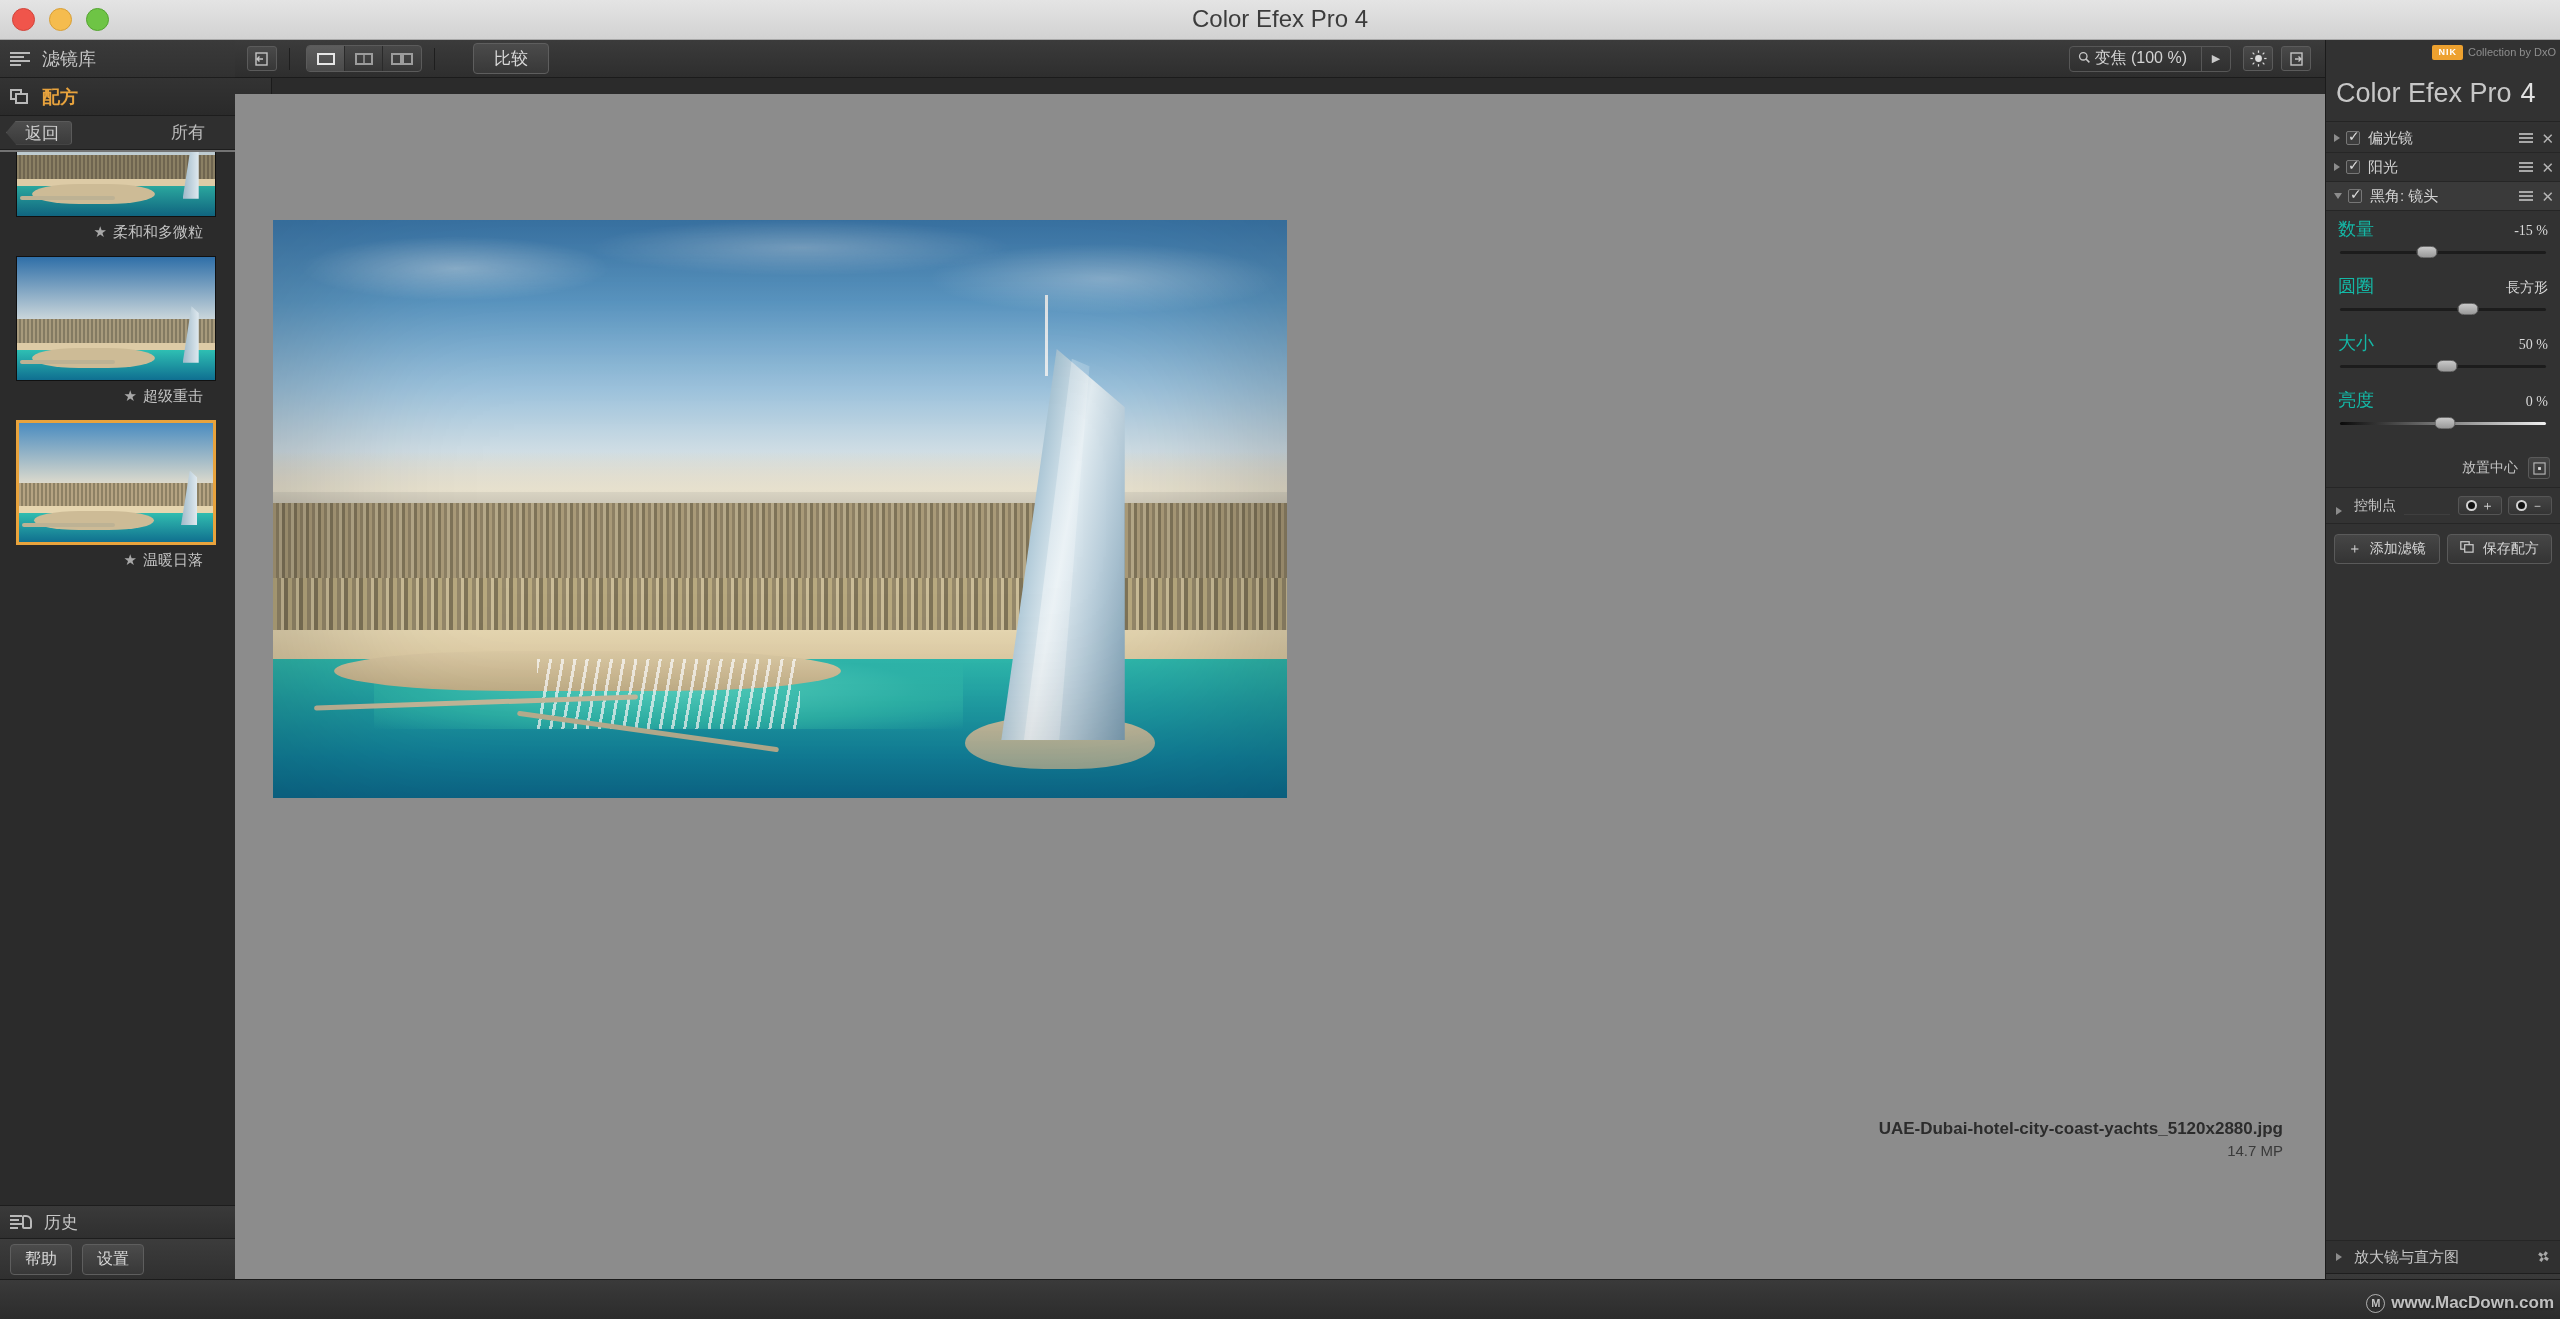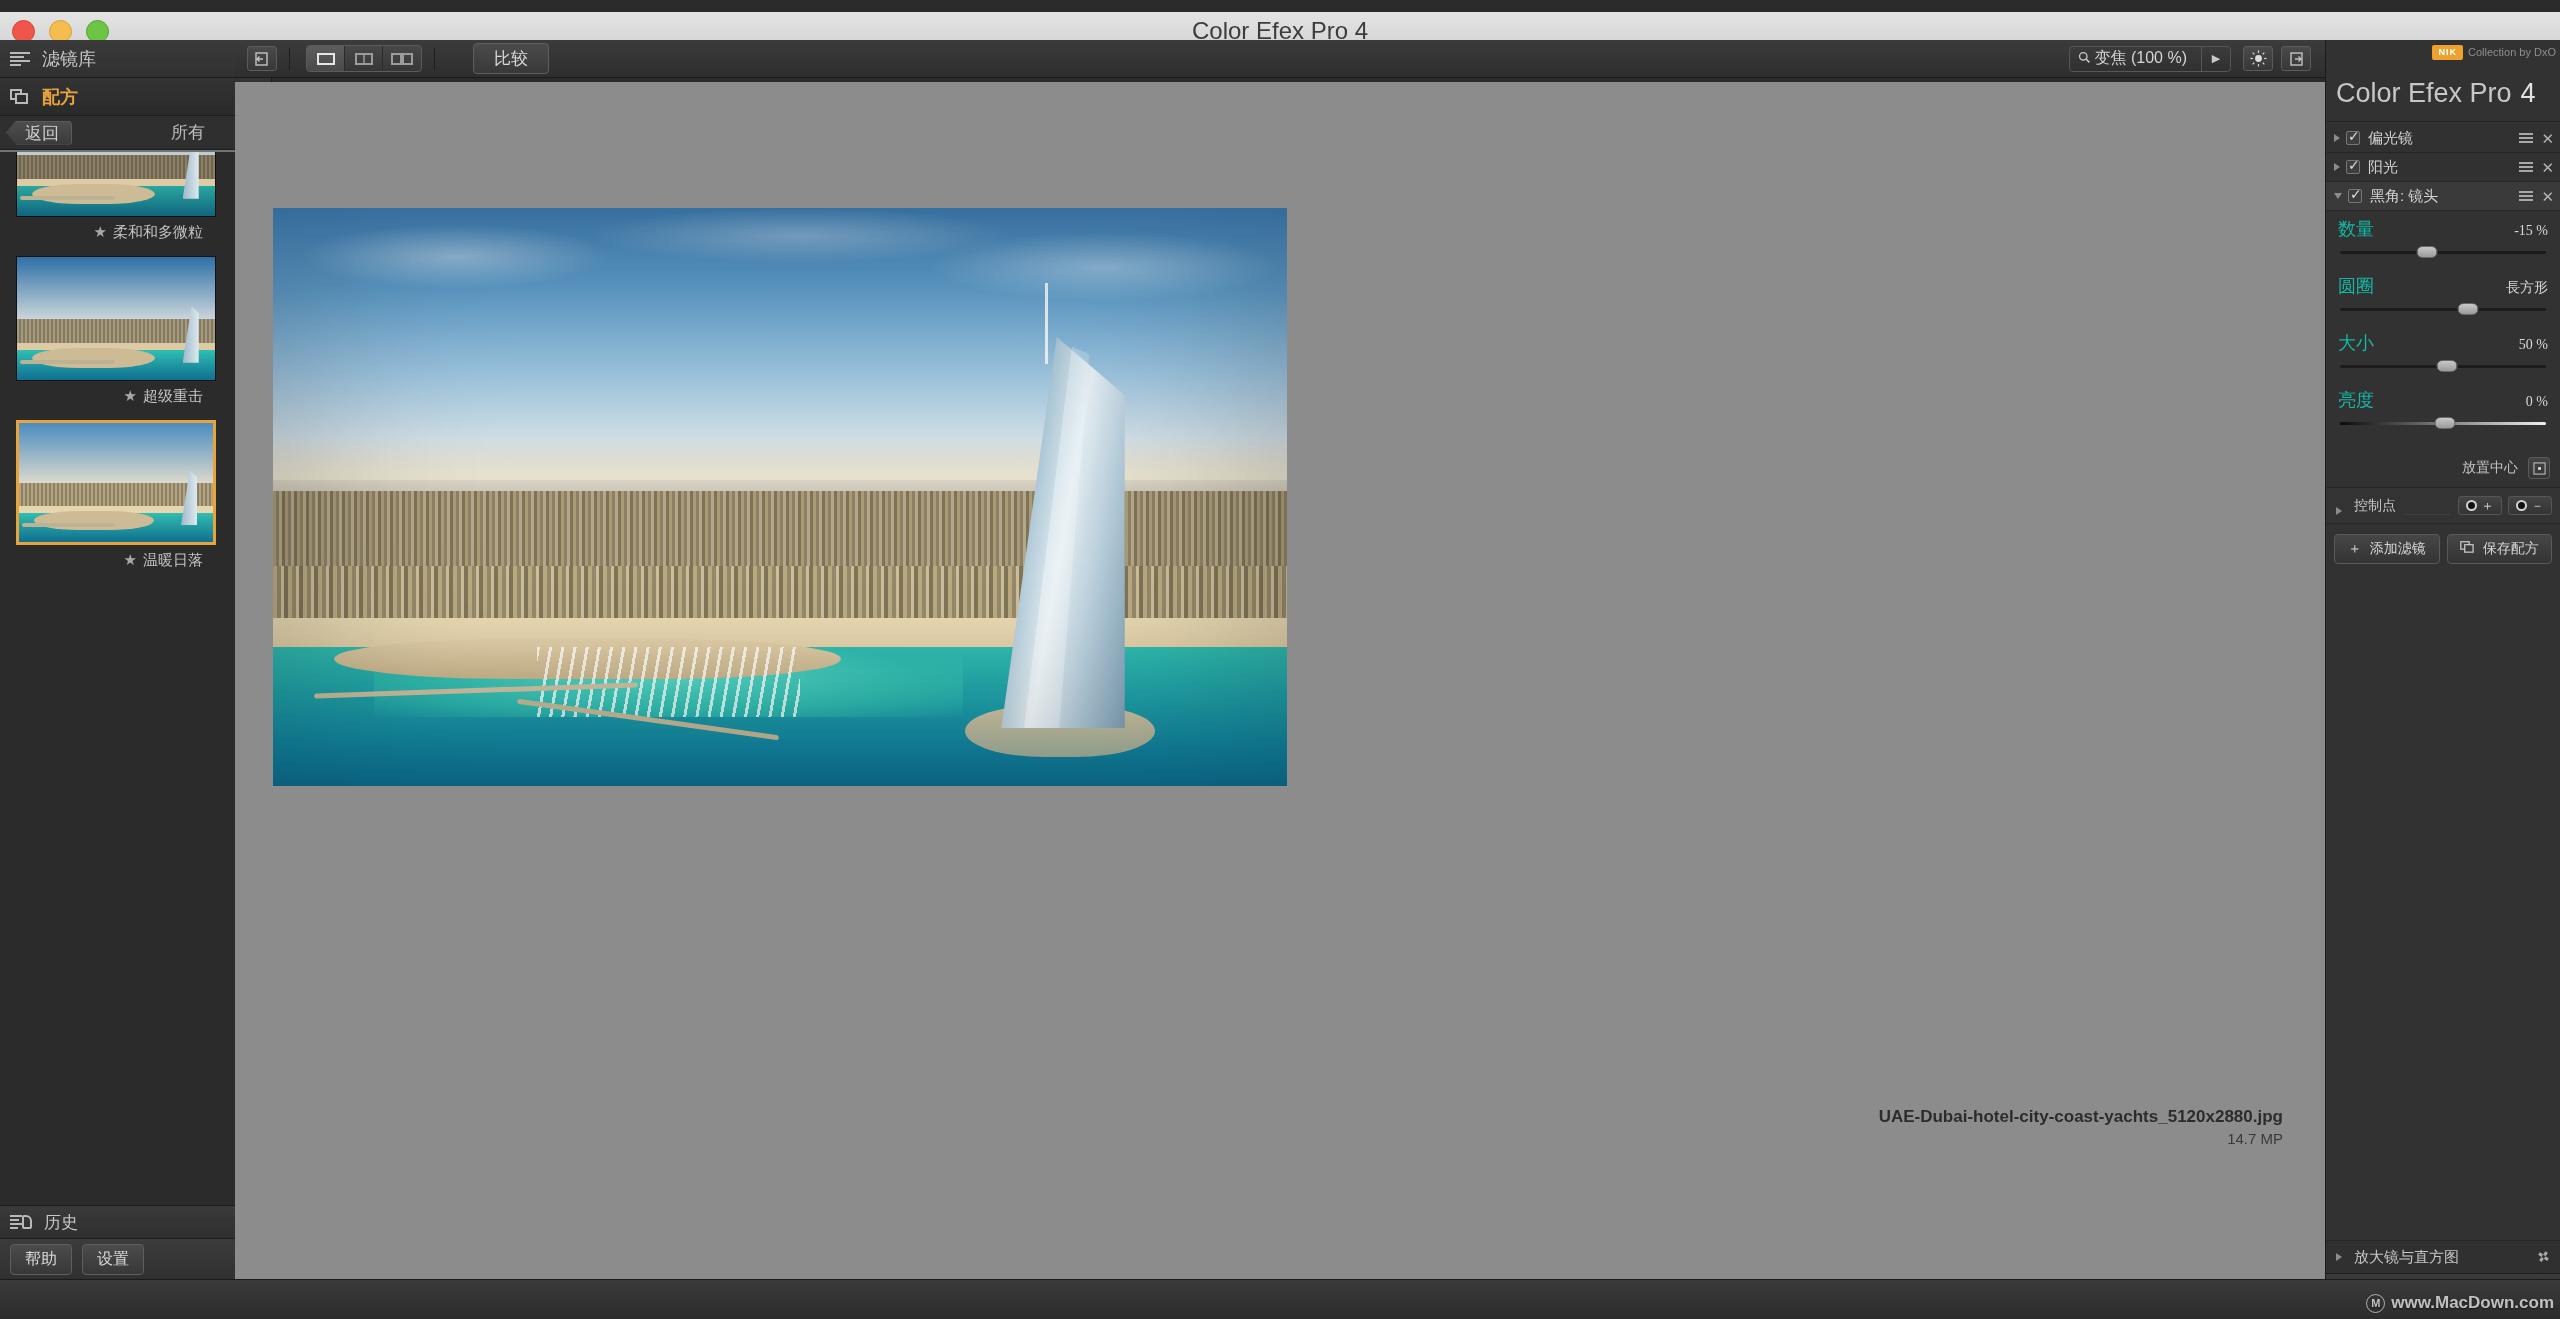--- a/index.html
+++ b/index.html
@@ -6,21 +6,21 @@
   html, body {
     width: 2560px; height: 1319px;
     background: #2b2b2b;
     font-family: "Liberation Sans", "DejaVu Sans", sans-serif;
     overflow: hidden;
   }
   .app { position: relative; width: 2560px; height: 1319px; }
 
   
   .titlebar {
-    position: absolute; left: 0; top: 12px; width: 2560px; height: 40px;
+    position: absolute; left: 0; top: 0; width: 2560px; height: 40px;
     background: linear-gradient(#e4e4e4, #d2d2d2);
     border-bottom: 1px solid #a9a9a9;
   }
   .traffic { position: absolute; left: 12px; top: 8px; display: flex; gap: 14px; }
   .dot { width: 23px; height: 23px; border-radius: 50%; }
   .dot.red { background: #f0554b; border: 1px solid #d1453b; }
   .dot.yellow { background: #f5bc4e; border: 1px solid #d79f38; }
   .dot.green { background: #6ec445; border: 1px solid #54a431; }
   .win-title {
     position: absolute; left: 0; top: 0; width: 100%; height: 40px;
@@ -167,21 +167,21 @@
     display:flex; align-items:center; height:26px;
     background: linear-gradient(#3b3b3b,#303030);
     border:1px solid #575757; border-radius: 4px;
   }
   .zoom-field .txt { padding: 0 14px 0 8px; font-size: 16px; color: #d4d4d4; white-space: nowrap; }
   .zoom-field .sep { width: 1px; height: 24px; background: #575757; }
   .zoom-field .arrow { width: 28px; text-align: center; font-size: 11px; color: #c9c9c9; }
 
   
   .canvas {
-    position: absolute; left: 235px; top: 82px; width: 2090px; height: 1201px;
+    position: absolute; left: 235px; top: 94px; width: 2090px; height: 1201px;
     background: #8c8c8c;
   }
   .photo-wrap {
     position: absolute; left: 38px; top: 126px; width: 1014px; height: 578px;
   }
   .caption {
     position: absolute; right: 42px; top: 1025px; text-align: right;
   }
   .caption .fname { font-size: 17px; font-weight: bold; color: #2c2c2c; }
   .caption .mp { font-size: 15px; color: #3a3a3a; margin-top: 3px; }

